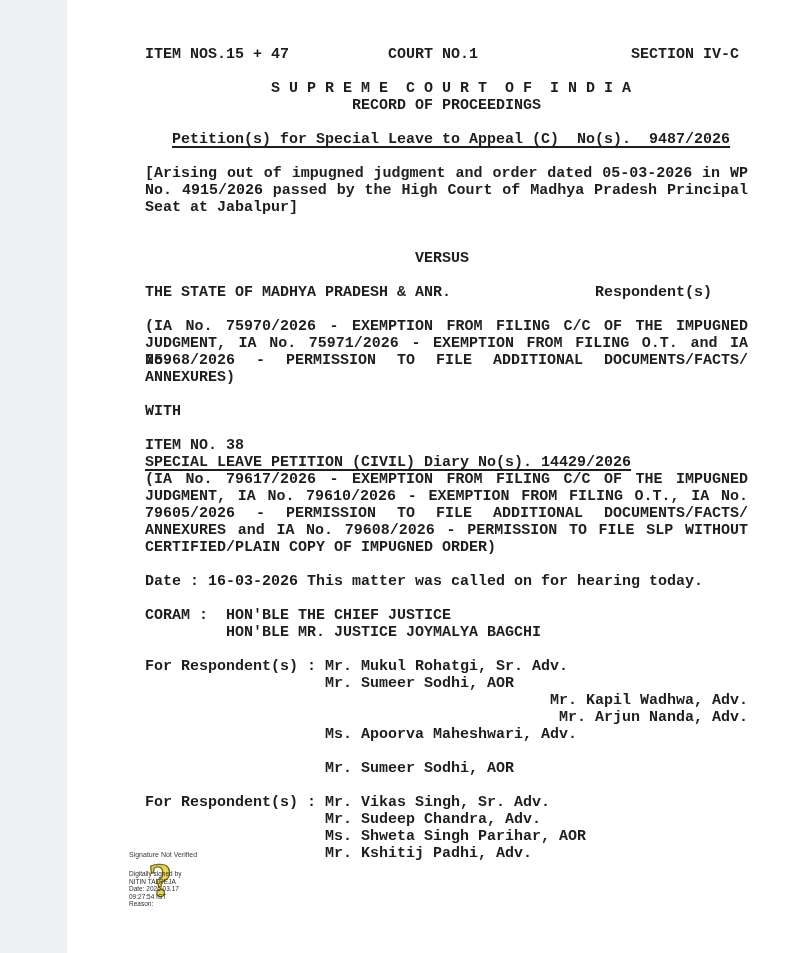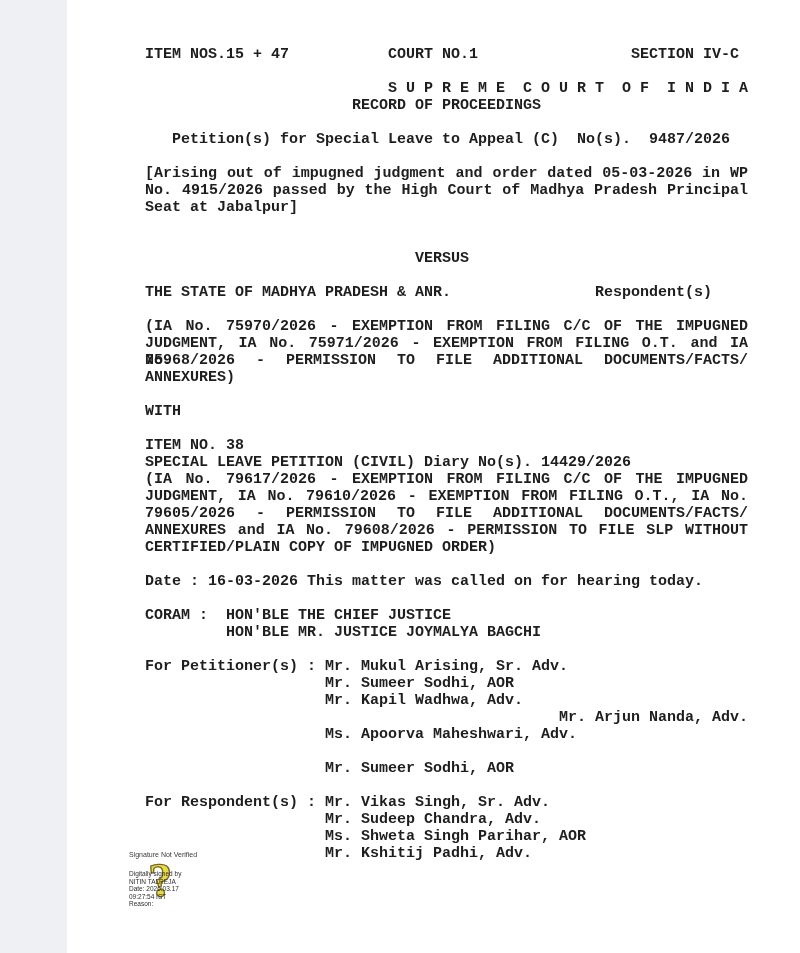--- a/index.html
+++ b/index.html
@@ -25,20 +25,21 @@
   .row {
     height: 17px; line-height: 17px;
     white-space: pre;
   }
   .row.j {
     white-space: normal;
     text-align: justify;
     text-align-last: justify;
   }
   .row.u {
+    text-decoration: underline;
     text-decoration-thickness: 1.5px;
     text-underline-offset: 3px;
   }
   
   .stamp {
     position: absolute; left: 62px; top: 851px;
     width: 130px; height: 75px;
     font-family: "Liberation Sans", sans-serif;
   }
   .stamp-title {
@@ -64,21 +65,21 @@
   }
 </style>
 </head>
 <body style="background: rgb(238, 240, 244);">
 
 <div class="paper" style="background: rgb(255, 255, 255); margin-left: 37px;">
 
   <div class="content" id="doc-content" style="color: rgb(30, 30, 30);">
       <div class="row">ITEM NOS.15 + 47           COURT NO.1                 SECTION IV-C</div>
       <div class="row"></div>
-      <div class="row" style="padding-left: 14ch; text-align: right;">S U P R E M E  C O U R T  O F  I N D I A</div>
+      <div class="row" style="padding-left: 14ch;">S U P R E M E  C O U R T  O F  I N D I A</div>
       <div class="row" style="padding-left: 23ch;">RECORD OF PROCEEDINGS</div>
       <div class="row"></div>
       <div class="row u" style="padding-left: 3ch;">Petition(s) for Special Leave to Appeal (C)  No(s).  9487/2026</div>
       <div class="row"></div>
       <div class="row j">[Arising out of impugned judgment and order dated 05-03-2026 in WP</div>
       <div class="row j">No. 4915/2026 passed by the High Court of Madhya Pradesh Principal</div>
       <div class="row">Seat at Jabalpur]</div>
       <div class="row"></div>
       <div class="row"></div>
       <div class="row" style="padding-left: 30ch;">VERSUS</div>
@@ -98,23 +99,23 @@
       <div class="row j">JUDGMENT, IA No. 79610/2026 - EXEMPTION FROM FILING O.T., IA No.</div>
       <div class="row j">79605/2026 - PERMISSION TO FILE ADDITIONAL DOCUMENTS/FACTS/</div>
       <div class="row j">ANNEXURES and IA No. 79608/2026 - PERMISSION TO FILE SLP WITHOUT</div>
       <div class="row">CERTIFIED/PLAIN COPY OF IMPUGNED ORDER)</div>
       <div class="row"></div>
       <div class="row">Date : 16-03-2026 This matter was called on for hearing today.</div>
       <div class="row"></div>
       <div class="row">CORAM :  HON'BLE THE CHIEF JUSTICE</div>
       <div class="row" style="padding-left: 9ch;">HON'BLE MR. JUSTICE JOYMALYA BAGCHI</div>
       <div class="row"></div>
-      <div class="row">For Petitioner(s) : Mr. Mukul Arising, Sr. Adv.</div>
+      <div class="row">For Respondent(s) : Mr. Mukul Rohatgi, Sr. Adv.</div>
       <div class="row" style="padding-left: 20ch;">Mr. Sumeer Sodhi, AOR</div>
-      <div class="row" style="padding-left: 20ch;">Mr. Kapil Wadhwa, Adv.</div>
+      <div class="row" style="padding-left: 20ch; text-align: right;">Mr. Kapil Wadhwa, Adv.</div>
       <div class="row" style="padding-left: 20ch; text-align: right;">Mr. Arjun Nanda, Adv.</div>
       <div class="row" style="padding-left: 20ch;">Ms. Apoorva Maheshwari, Adv.</div>
       <div class="row"></div>
       <div class="row" style="padding-left: 20ch;">Mr. Sumeer Sodhi, AOR</div>
       <div class="row"></div>
       <div class="row">For Respondent(s) : Mr. Vikas Singh, Sr. Adv.</div>
       <div class="row" style="padding-left: 20ch;">Mr. Sudeep Chandra, Adv.</div>
       <div class="row" style="padding-left: 20ch;">Ms. Shweta Singh Parihar, AOR</div>
       <div class="row" style="padding-left: 20ch;">Mr. Kshitij Padhi, Adv.</div>
     </div>

